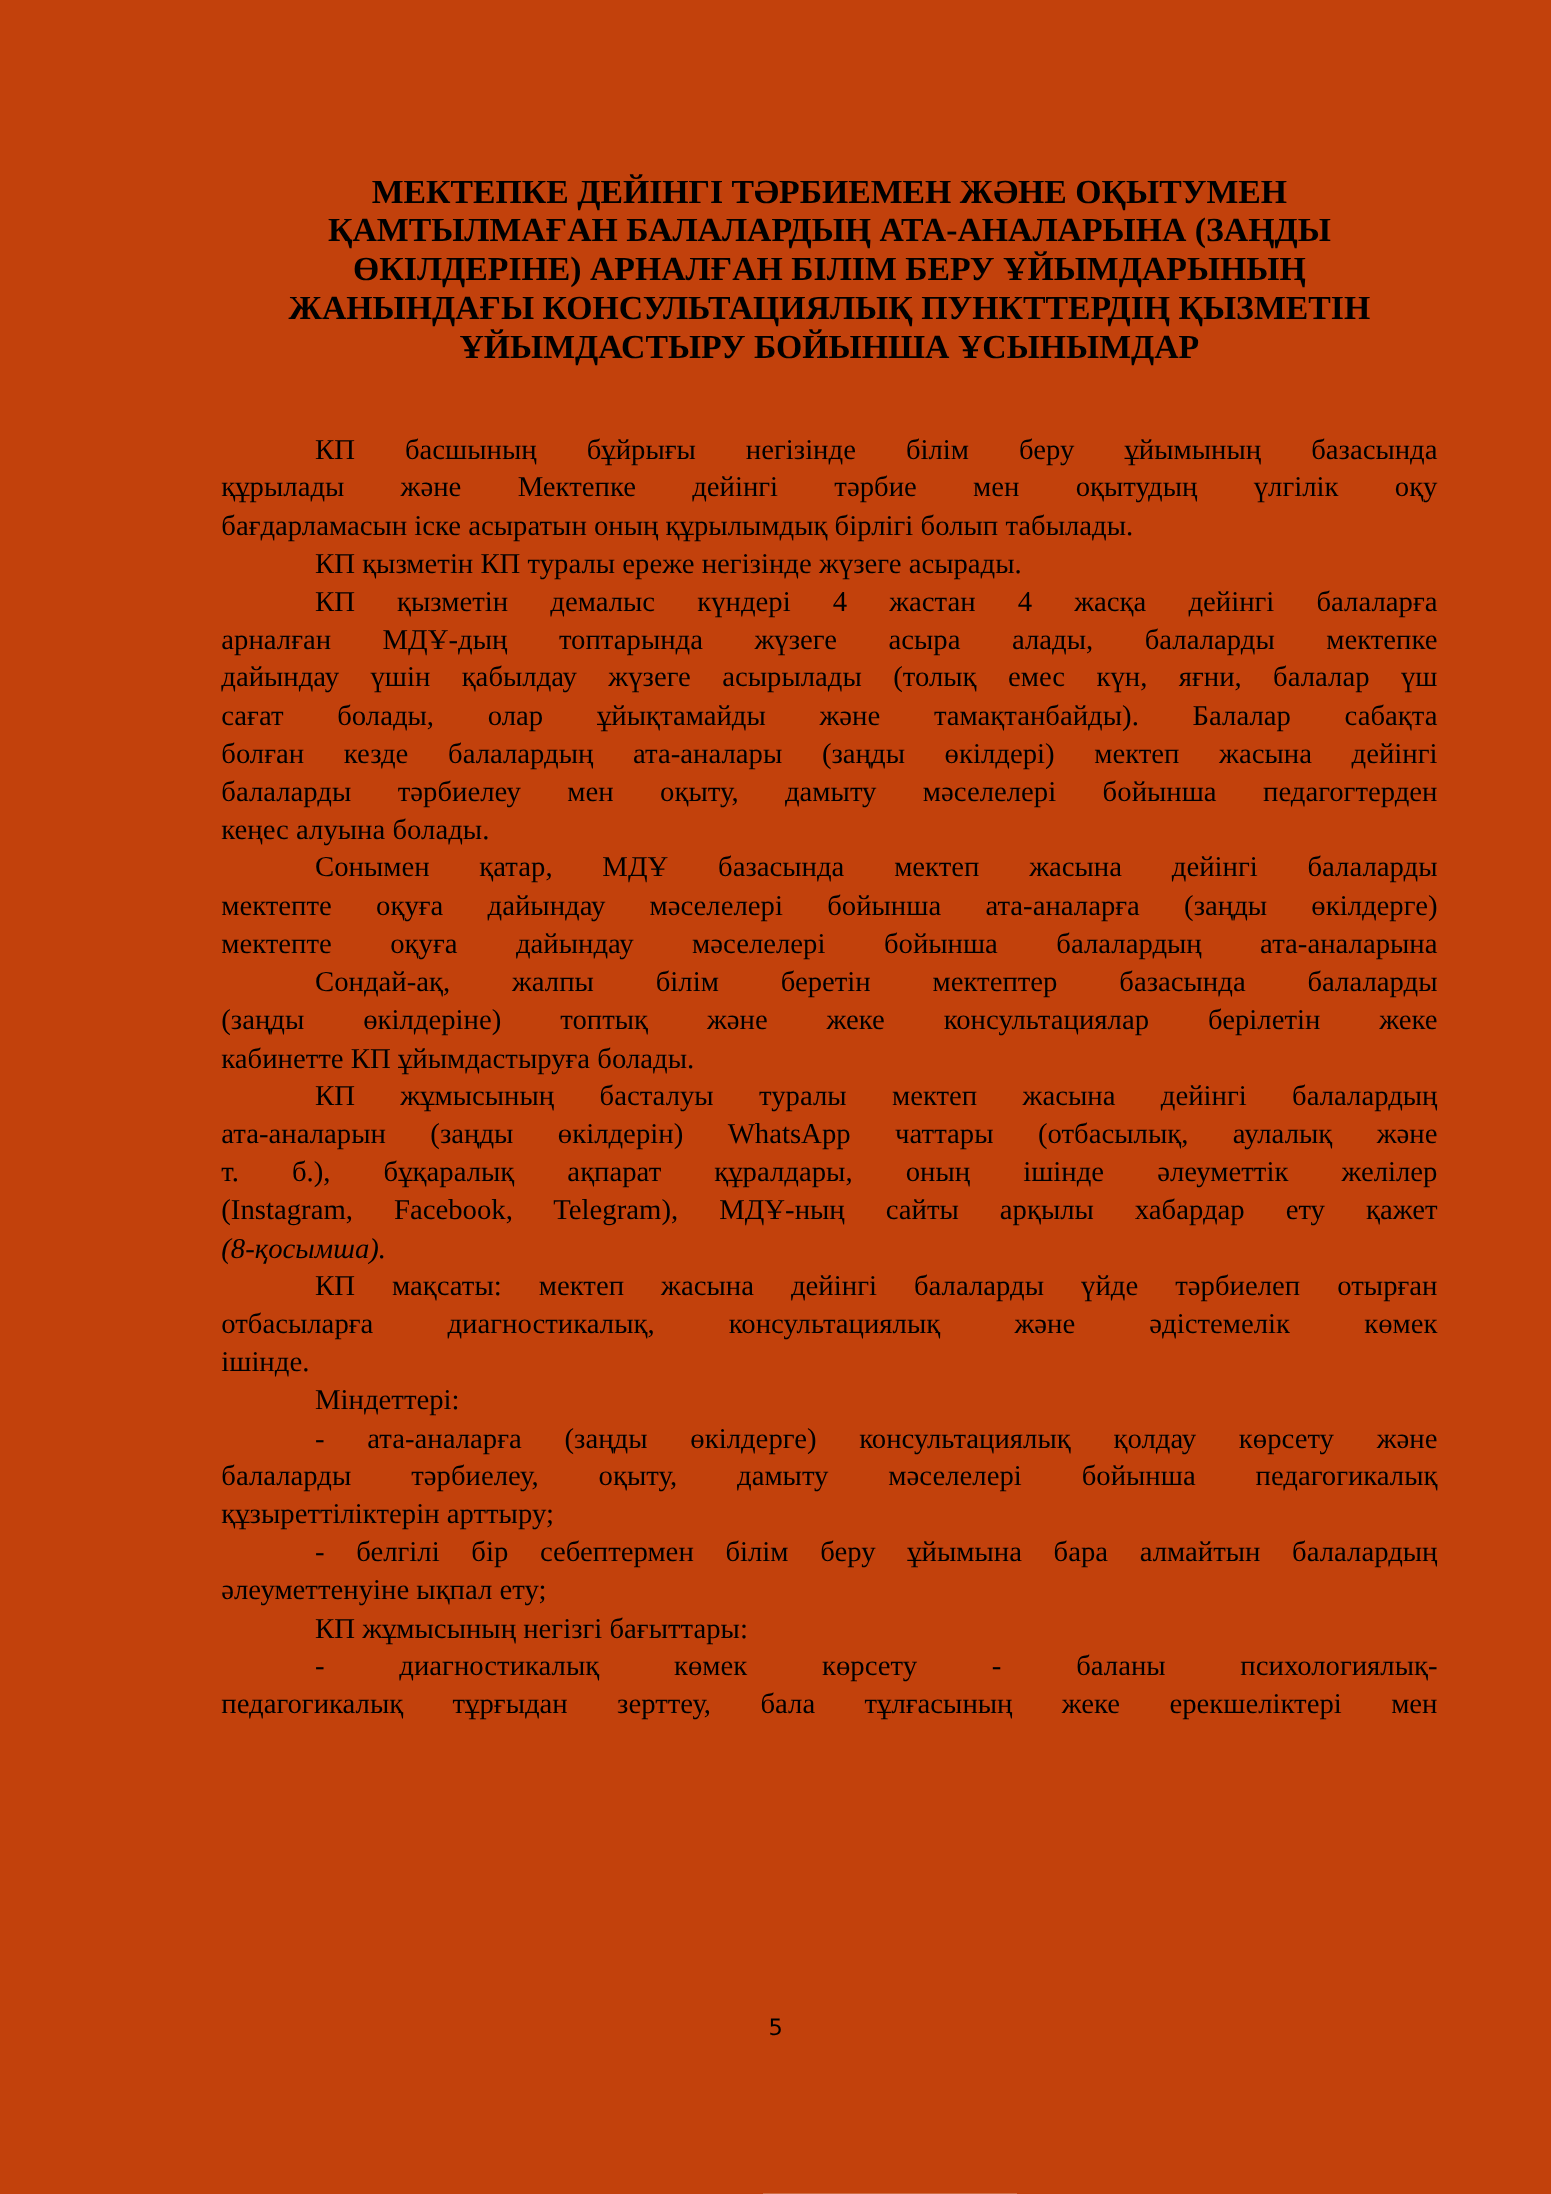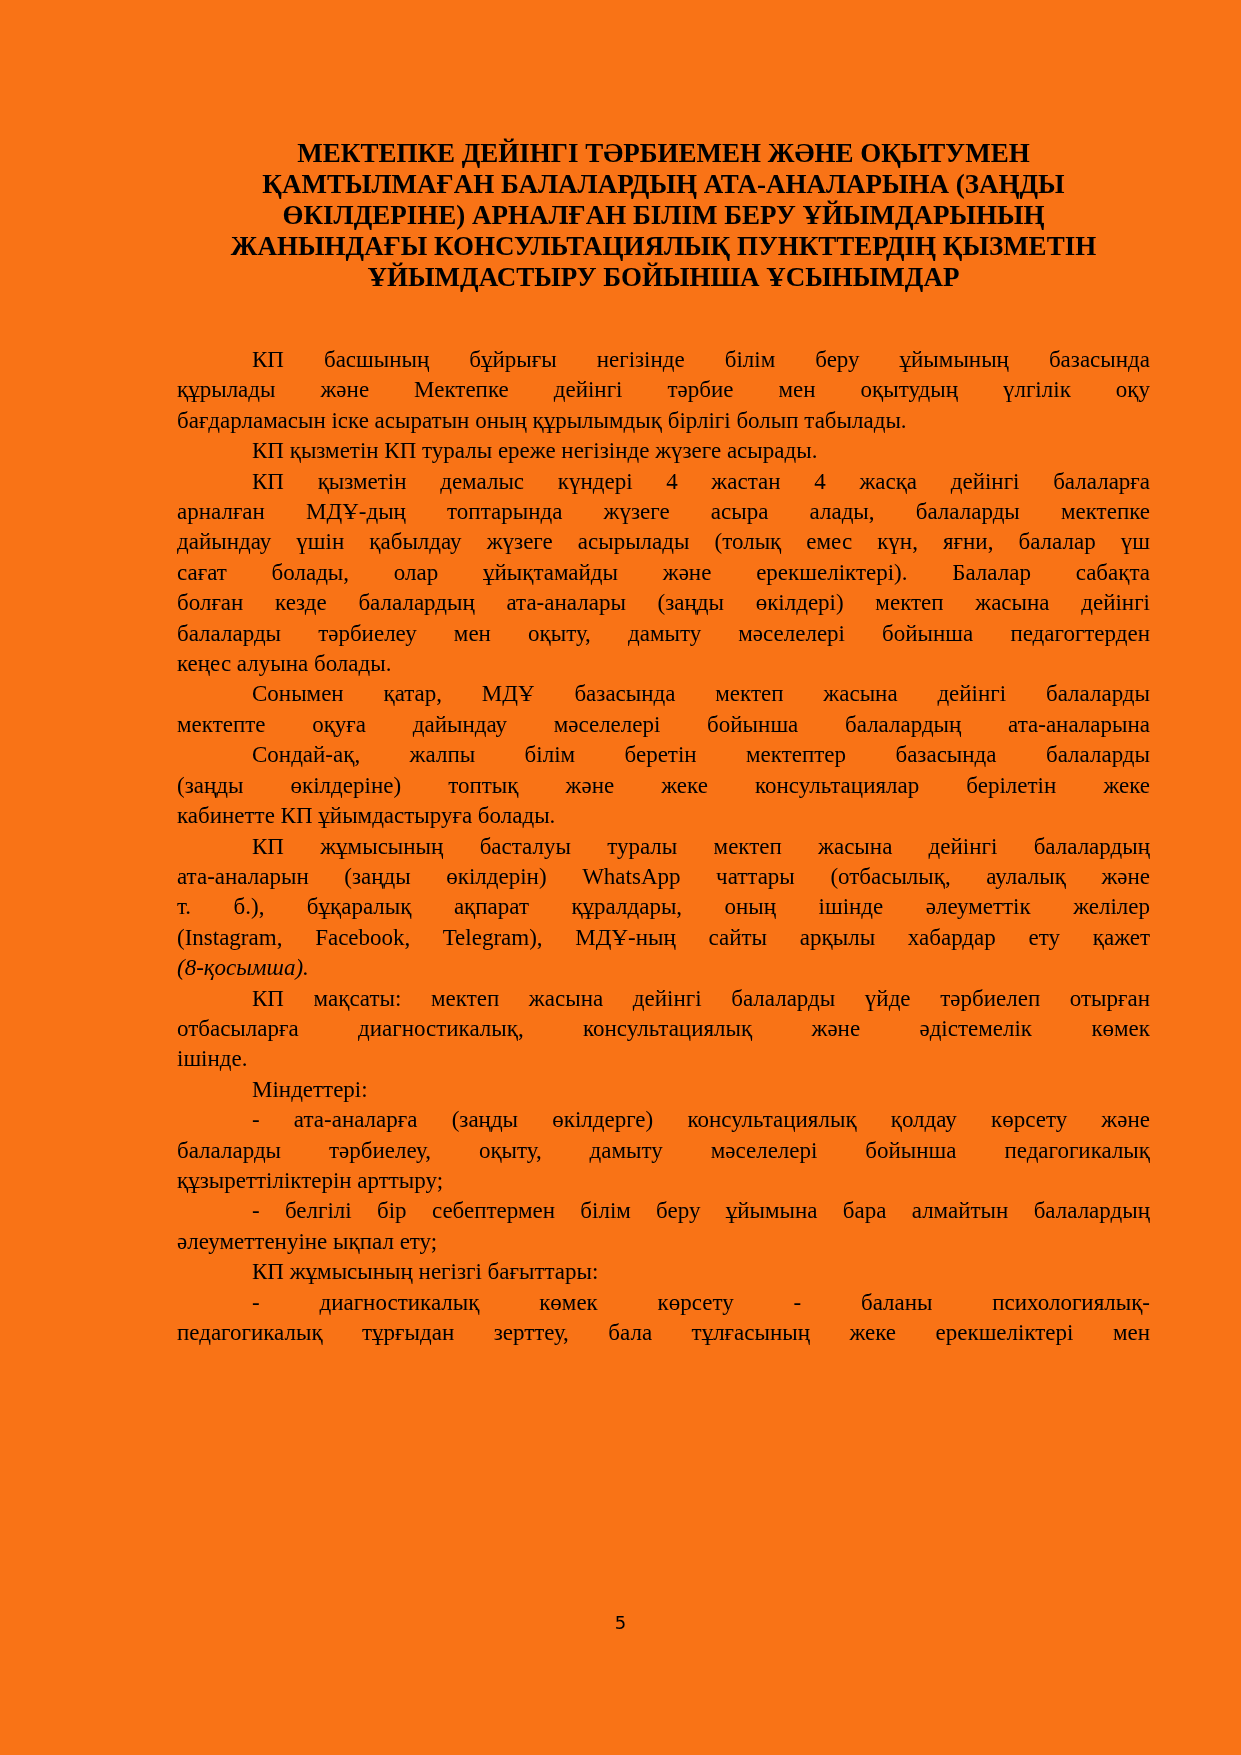--- a/index.html
+++ b/index.html
@@ -13,21 +13,21 @@
       position: relative;
       overflow: hidden;
       color: #000000;
       font-family: "Liberation Serif", "DejaVu Serif", serif;
     }
     .page {
       position: absolute;
       left: 0; top: 0;
       width: 1241px;
       height: 1755px;
-      background: #f97316;
+      background: #c2410c;
     }
     .title {
       position: absolute;
       left: 177px;
       width: 973px;
       top: 138px;
       text-align: center;
       font-weight: bold;
       font-size: 27px;
       line-height: 31px;
@@ -93,28 +93,29 @@
     </div>
 
     <div>
       <span class="line first end">КП қызметін КП туралы ереже негізінде жүзеге асырады.</span>
     </div>
 
     <div>
       <span class="line first">КП қызметін демалыс күндері 4 жастан 4 жасқа дейінгі балаларға</span>
       <span class="line">арналған МДҰ-дың топтарында жүзеге асыра алады, балаларды мектепке</span>
       <span class="line">дайындау үшін қабылдау жүзеге асырылады (толық емес күн, яғни, балалар үш</span>
-      <span class="line">сағат болады, олар ұйықтамайды және ерекшеліктері). Балалар сабақта</span>
+      <span class="line">сағат болады, олар ұйықтамайды және тамақтанбайды). Балалар сабақта</span>
       <span class="line">болған кезде балалардың ата-аналары (заңды өкілдері) мектеп жасына дейінгі</span>
       <span class="line">балаларды тәрбиелеу мен оқыту, дамыту мәселелері бойынша педагогтерден</span>
       <span class="line end">кеңес алуына болады.</span>
     </div>
 
     <div>
       <span class="line first">Сонымен қатар, МДҰ базасында мектеп жасына дейінгі  балаларды</span>
+      <span class="line">мектепте оқуға дайындау мәселелері бойынша ата-аналарға (заңды өкілдерге)</span>
     </div>
 
     <div>
       <span class="line">мектепте оқуға дайындау мәселелері бойынша балалардың ата-аналарына</span>
       <span class="line first">Сондай-ақ, жалпы білім беретін мектептер базасында балаларды</span>
       <span class="line">(заңды өкілдеріне) топтық және жеке консультациялар берілетін жеке</span>
       <span class="line end">кабинетте КП ұйымдастыруға болады.</span>
     </div>
 
     <div>

